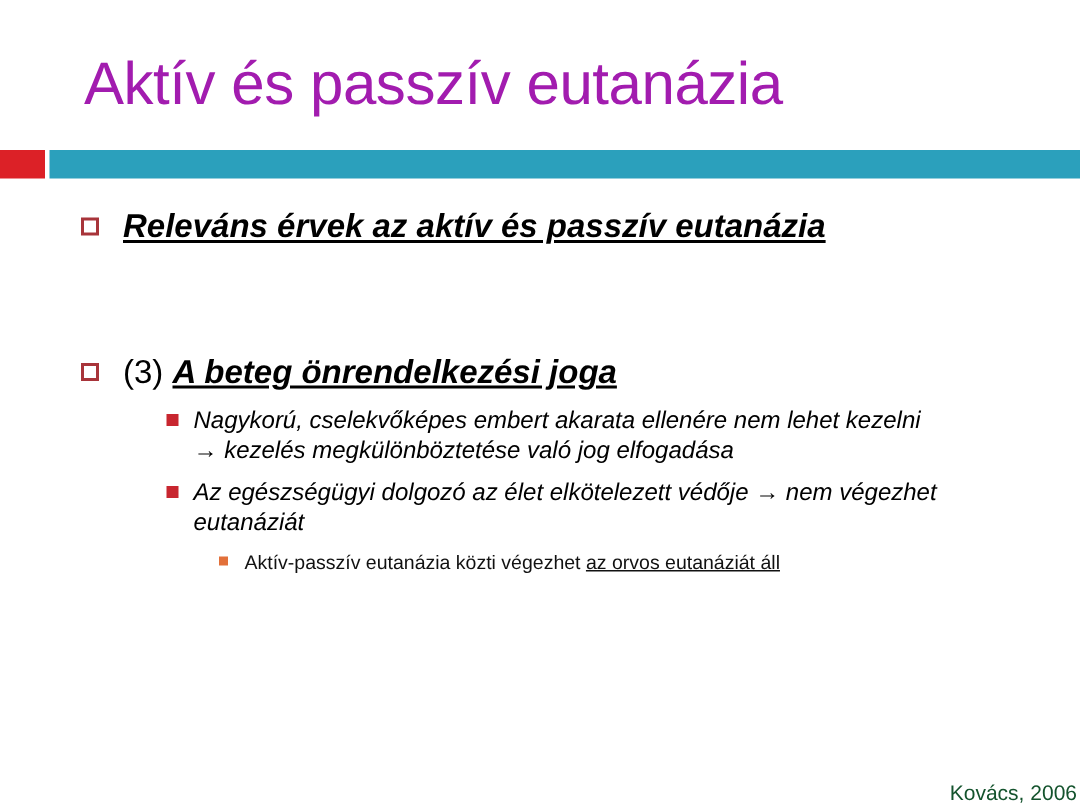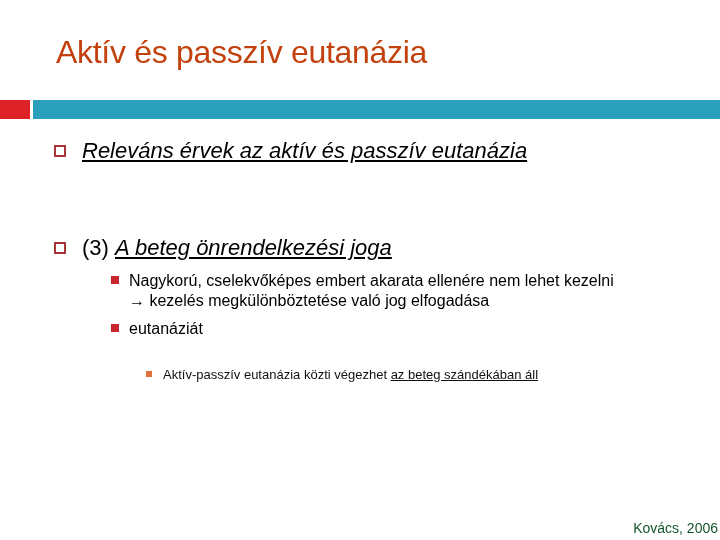--- a/index.html
+++ b/index.html
@@ -1,26 +1,26 @@
 <!DOCTYPE html>
 <html><head>
 <meta charset="utf-8">
 <style>
   html, body { margin:0; padding:0; }
   body { width:720px; height:540px; background:#ffffff; position:relative; overflow:hidden; font-family:"Liberation Sans", sans-serif; }
-  .title { position:absolute; left:56px; top:34px; font-size:32px; color:#c2410c; white-space:nowrap; letter-spacing:-0.3px; }
+  .title { position:absolute; left:56px; top:34px; font-size:40px; color:#a21caf; white-space:nowrap; letter-spacing:-0.3px; }
   .bar-red { position:absolute; left:0; top:100px; width:30px; height:19px; background:#dc2127; }
   .bar-teal { position:absolute; left:33px; top:100px; width:687px; height:19px; background:#2ba0bc; }
   .l1 { position:absolute; left:52px; font-size:22px; color:#000; line-height:27px; }
   .l1 .bul { position:absolute; left:2px; top:8px; width:8px; height:8px; border:2px solid #a8343a; box-sizing:content-box; }
   .l1 .txt { position:absolute; left:30px; white-space:nowrap; }
-  .u { text-decoration:underline; font-style:italic; }
+  .u { text-decoration:underline; font-style:italic;font-weight:bold; }
   .l2 { position:absolute; left:111px; font-size:16px; color:#000; line-height:20px; }
   .l2 .bul { position:absolute; left:0; top:5px; width:8px; height:8px; background:#c8262f; }
-  .l2 .txt { position:absolute; left:18px; white-space:nowrap; }
+  .l2 .txt { position:absolute; left:18px; white-space:nowrap;font-style:italic; }
   .l3 { position:absolute; left:146px; font-size:13px; color:#111; line-height:16px; }
   .l3 .bul { position:absolute; left:0; top:4px; width:6px; height:6px; background:#e2703a; }
   .l3 .txt { position:absolute; left:17px; white-space:nowrap; }
   .l3 .und { text-decoration:underline; }
   .cite { position:absolute; right:2px; top:520px; font-size:14px; color:#14532d; white-space:nowrap; }
 </style>
 </head>
 <body>
 
 <div class="title">Aktív és passzív eutanázia</div>
@@ -43,22 +43,23 @@
   <span class="bul"></span>
   <div class="txt">
     <div>Nagykorú, cselekvőképes embert akarata ellenére nem lehet kezelni</div>
     <div>→ kezelés megkülönböztetése való jog elfogadása</div>
   </div>
 </div>
 
 <div class="l2" style="top:319px;">
   <span class="bul"></span>
   <div class="txt">
+    <div>Az egészségügyi dolgozó az élet elkötelezett védője → nem végezhet</div>
     <div>eutanáziát</div>
   </div>
 </div>
 
 <div class="l3" style="top:367px;">
   <span class="bul"></span>
-  <div class="txt"><span>Aktív-passzív eutanázia közti végezhet </span><span class="und">az beteg szándékában áll</span></div>
+  <div class="txt"><span>Aktív-passzív eutanázia közti végezhet </span><span class="und">az orvos eutanáziát áll</span></div>
 </div>
 
 <div class="cite">Kovács, 2006</div>
 
 </body></html>

